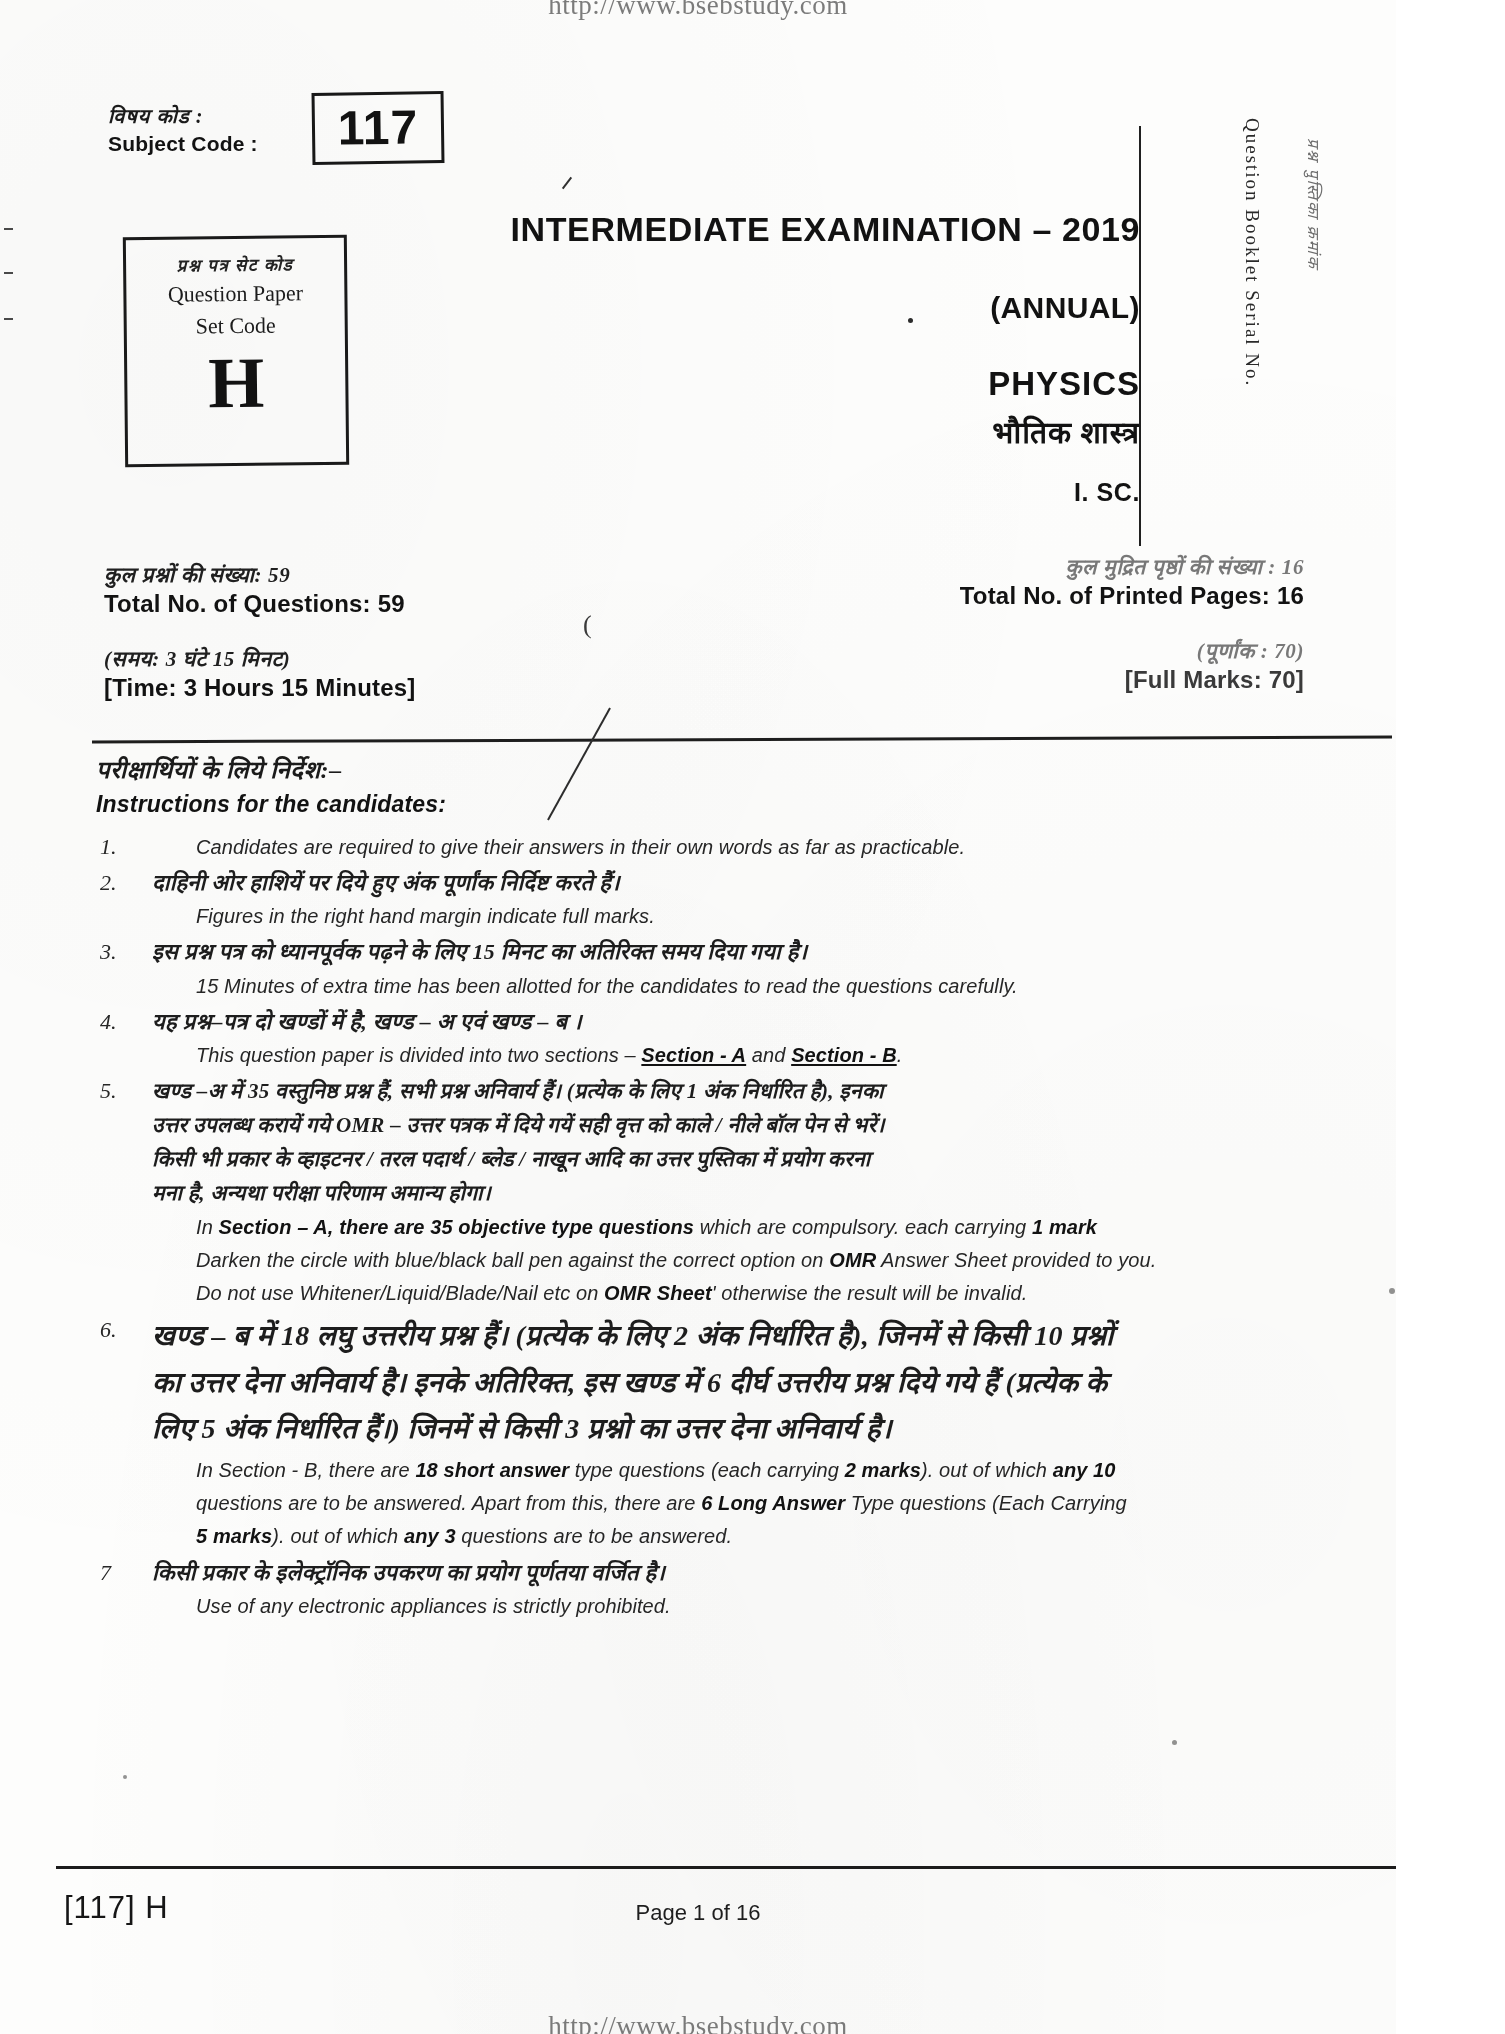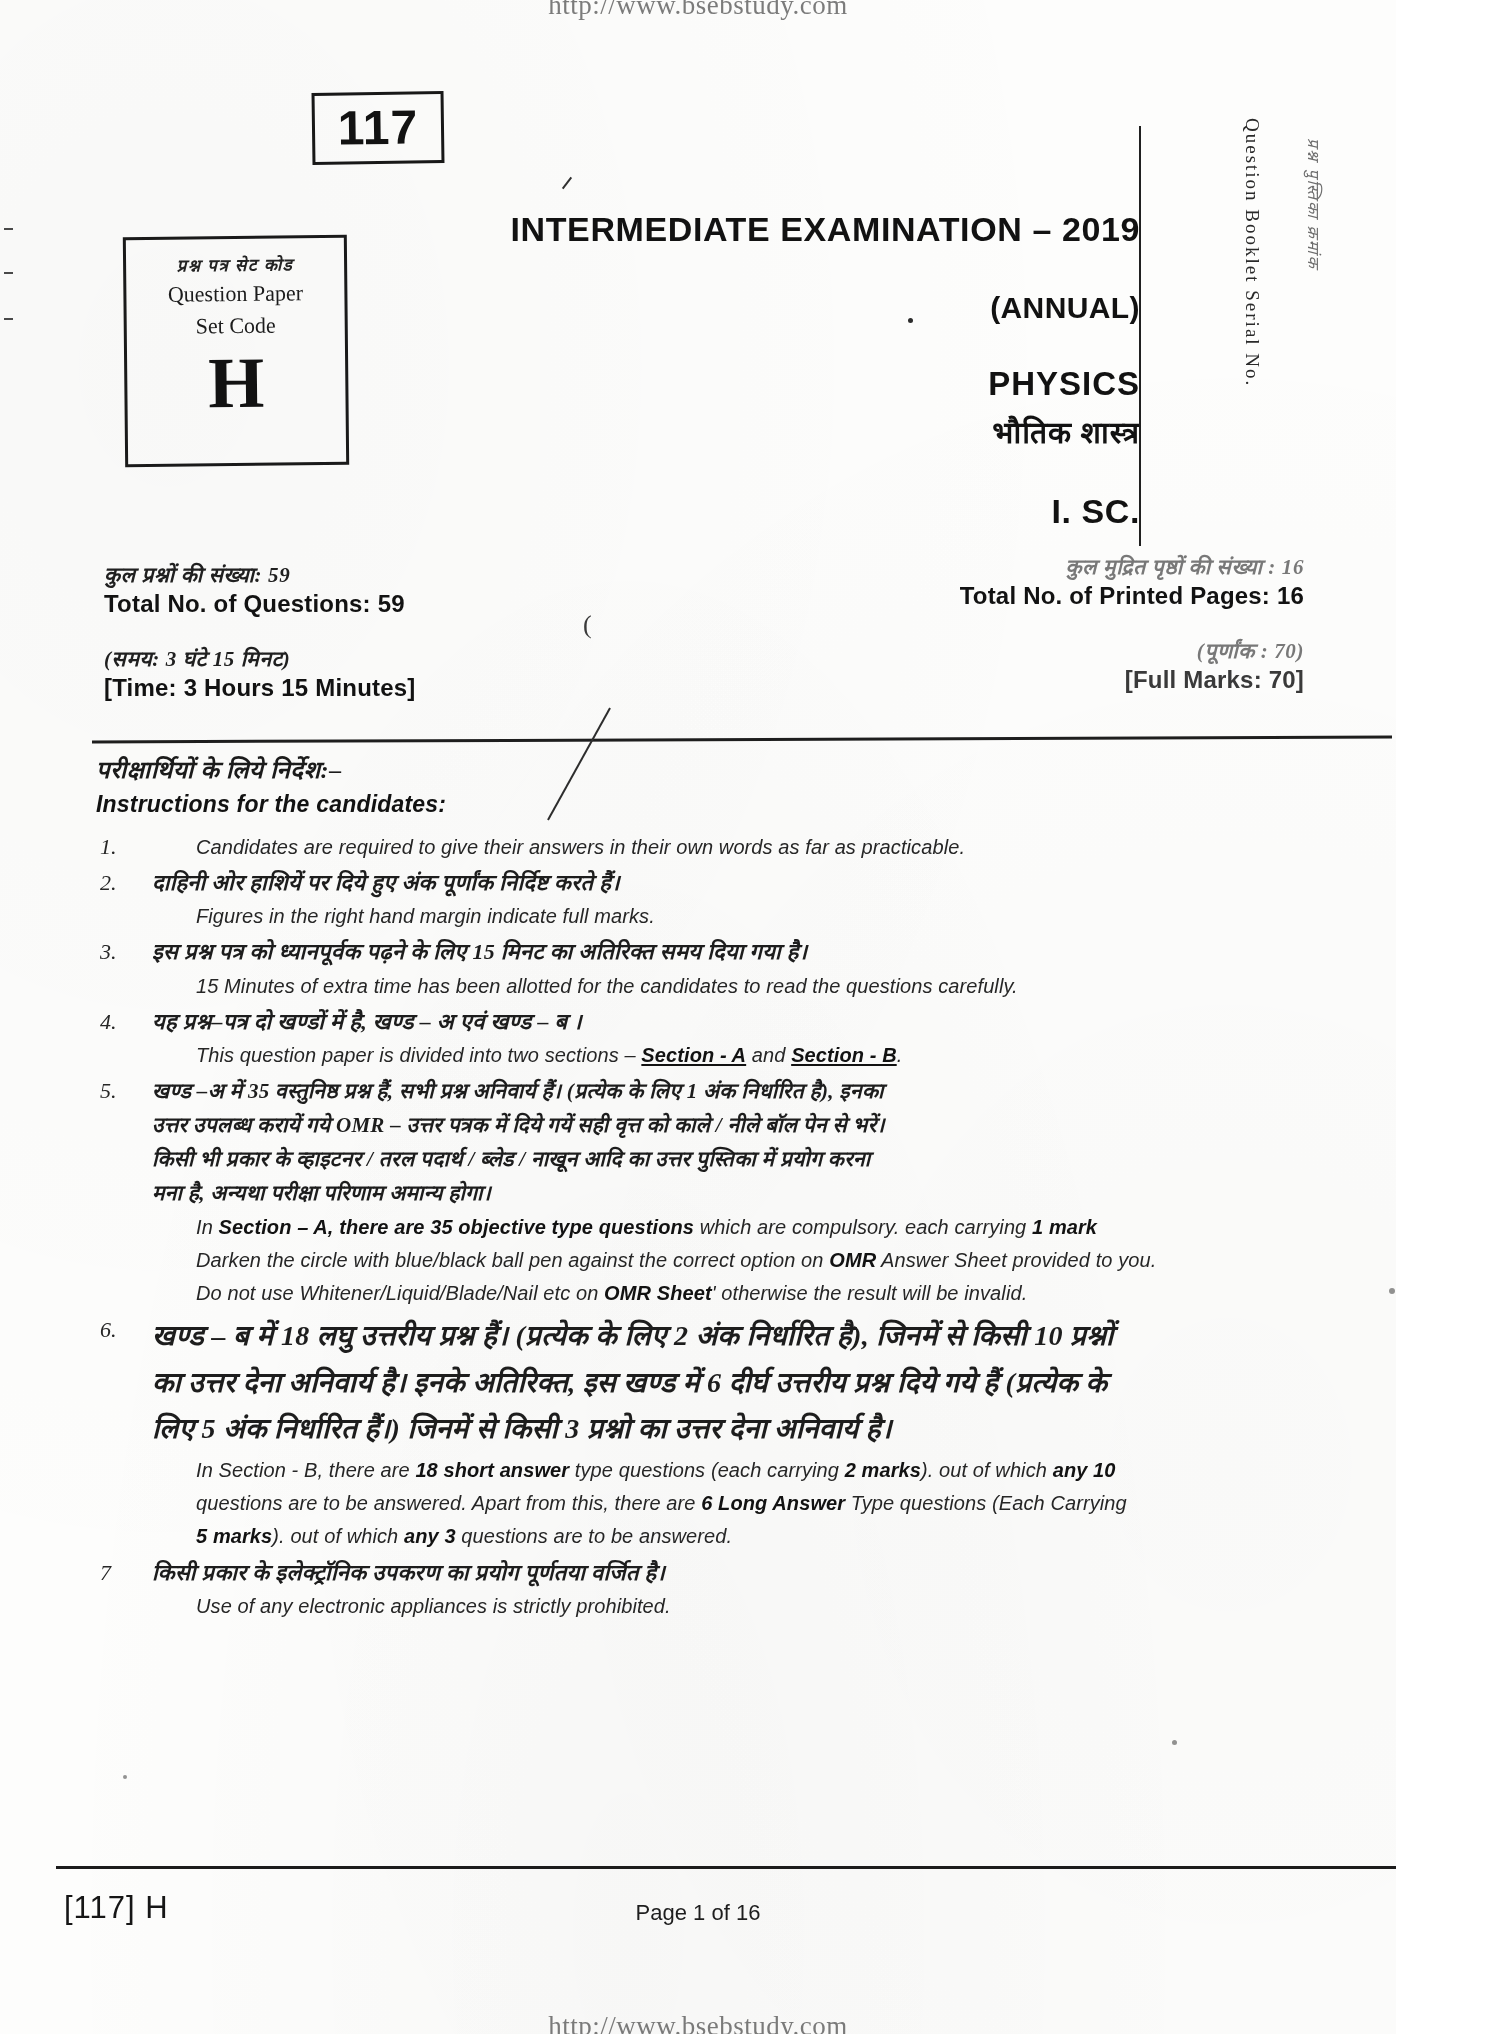--- a/index.html
+++ b/index.html
@@ -152,23 +152,23 @@
     letter-spacing: 1px;
   }
   .t-subject-hi {
     font-family: "Liberation Serif", serif;
     font-size: 30px;
     font-weight: 700;
     margin-top: 8px;
     letter-spacing: 1px;
   }
   .t-stream {
-    font-size: 34px;
-    font-weight: 700;
-    margin-top: 40px;
+    font-size: 25px;
+    font-weight: 700;
+    margin-top: 26px;
     letter-spacing: .6px;
   }
   .tick-mark {
     position: absolute;
     left: 560px;
     top: 182px;
     width: 14px;
     height: 2px;
     background: #303030;
     transform: rotate(-52deg);
@@ -394,20 +394,24 @@
 
 <div class="page">
 
   <div class="wm wm-top">http://www.bsebstudy.com</div>
   <div class="wm wm-bottom">http://www.bsebstudy.com</div>
 
   <div class="edge-mark" style="top:228px"></div>
   <div class="edge-mark" style="top:272px"></div>
   <div class="edge-mark" style="top:318px"></div>
 
+  <div class="subject-code-block">
+    <div class="sc-hi">विषय कोड :</div>
+    <div class="sc-en">Subject Code :</div>
+  </div>
   <div class="code-box">
     <span>117</span>
   </div>
 
   <div class="setcode-box">
     <div class="setcode-hi">प्रश्न पत्र सेट कोड</div>
     <div class="setcode-en">Question Paper</div>
     <div class="setcode-en">Set Code</div>
     <div class="setcode-letter">H</div>
   </div>

